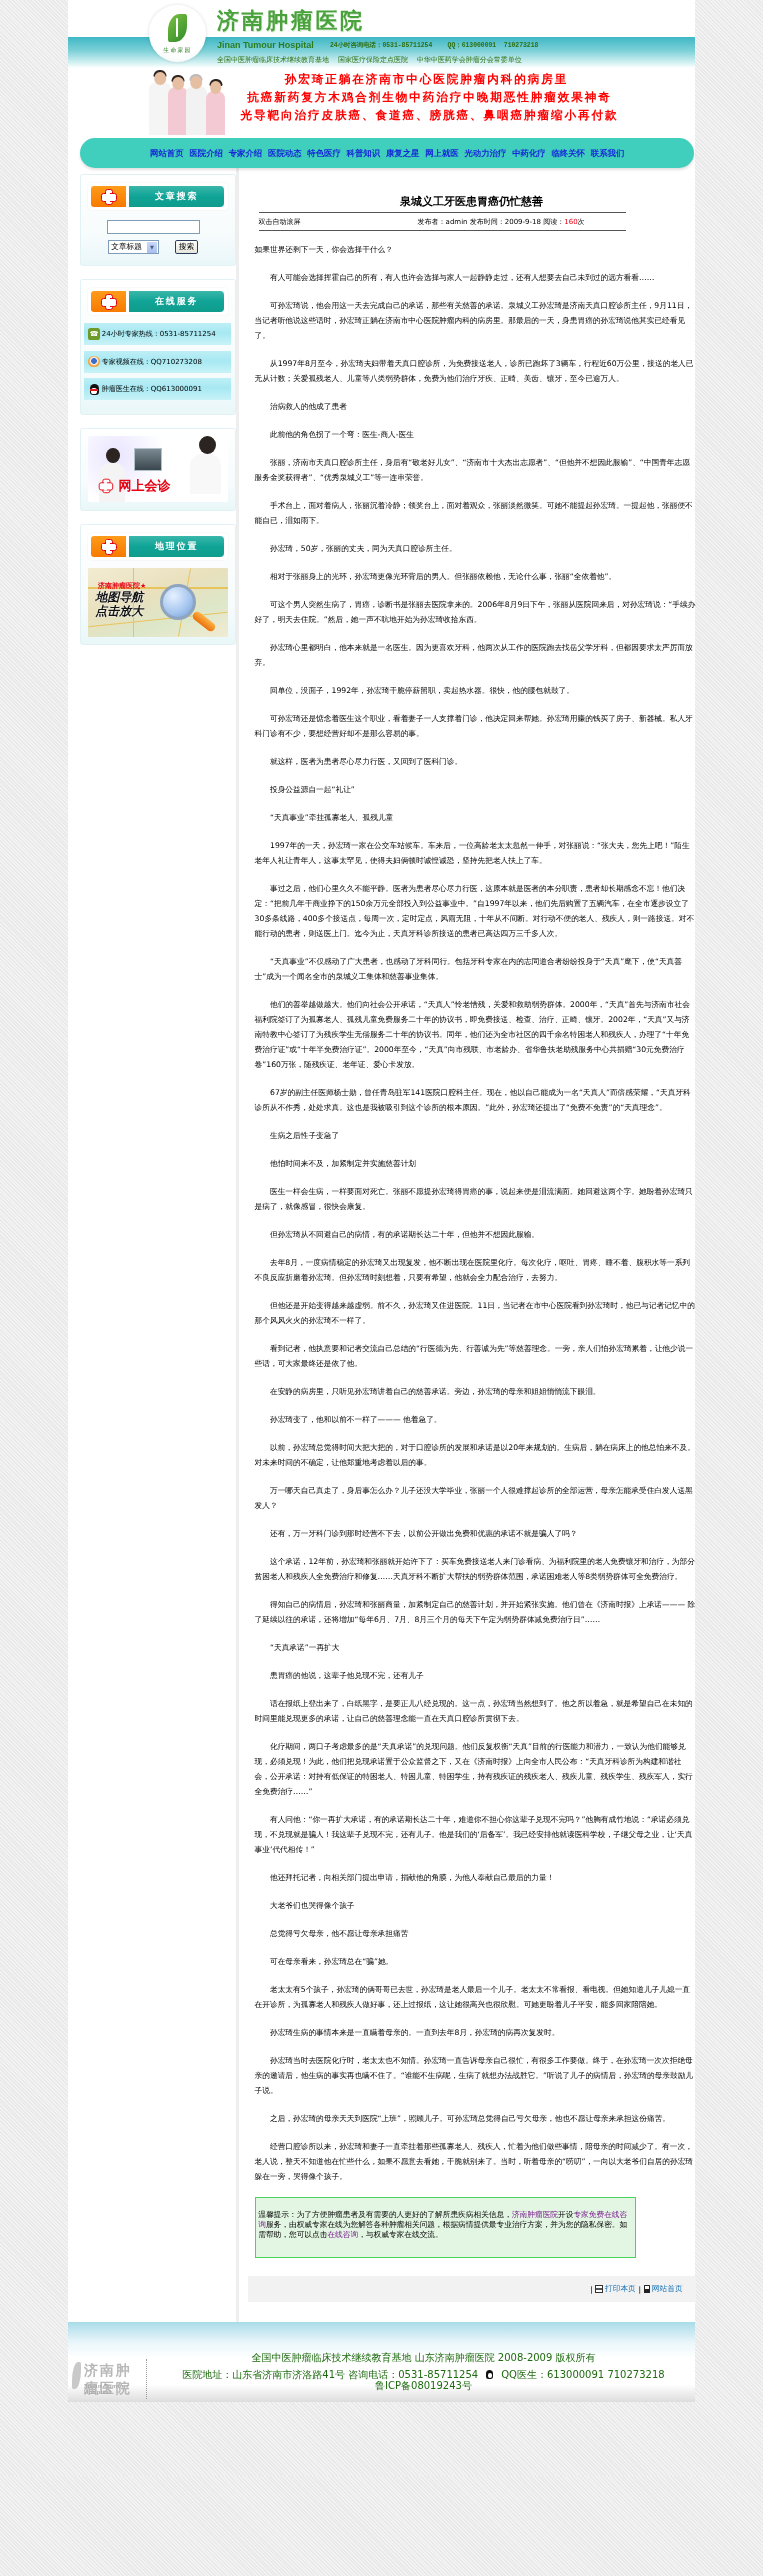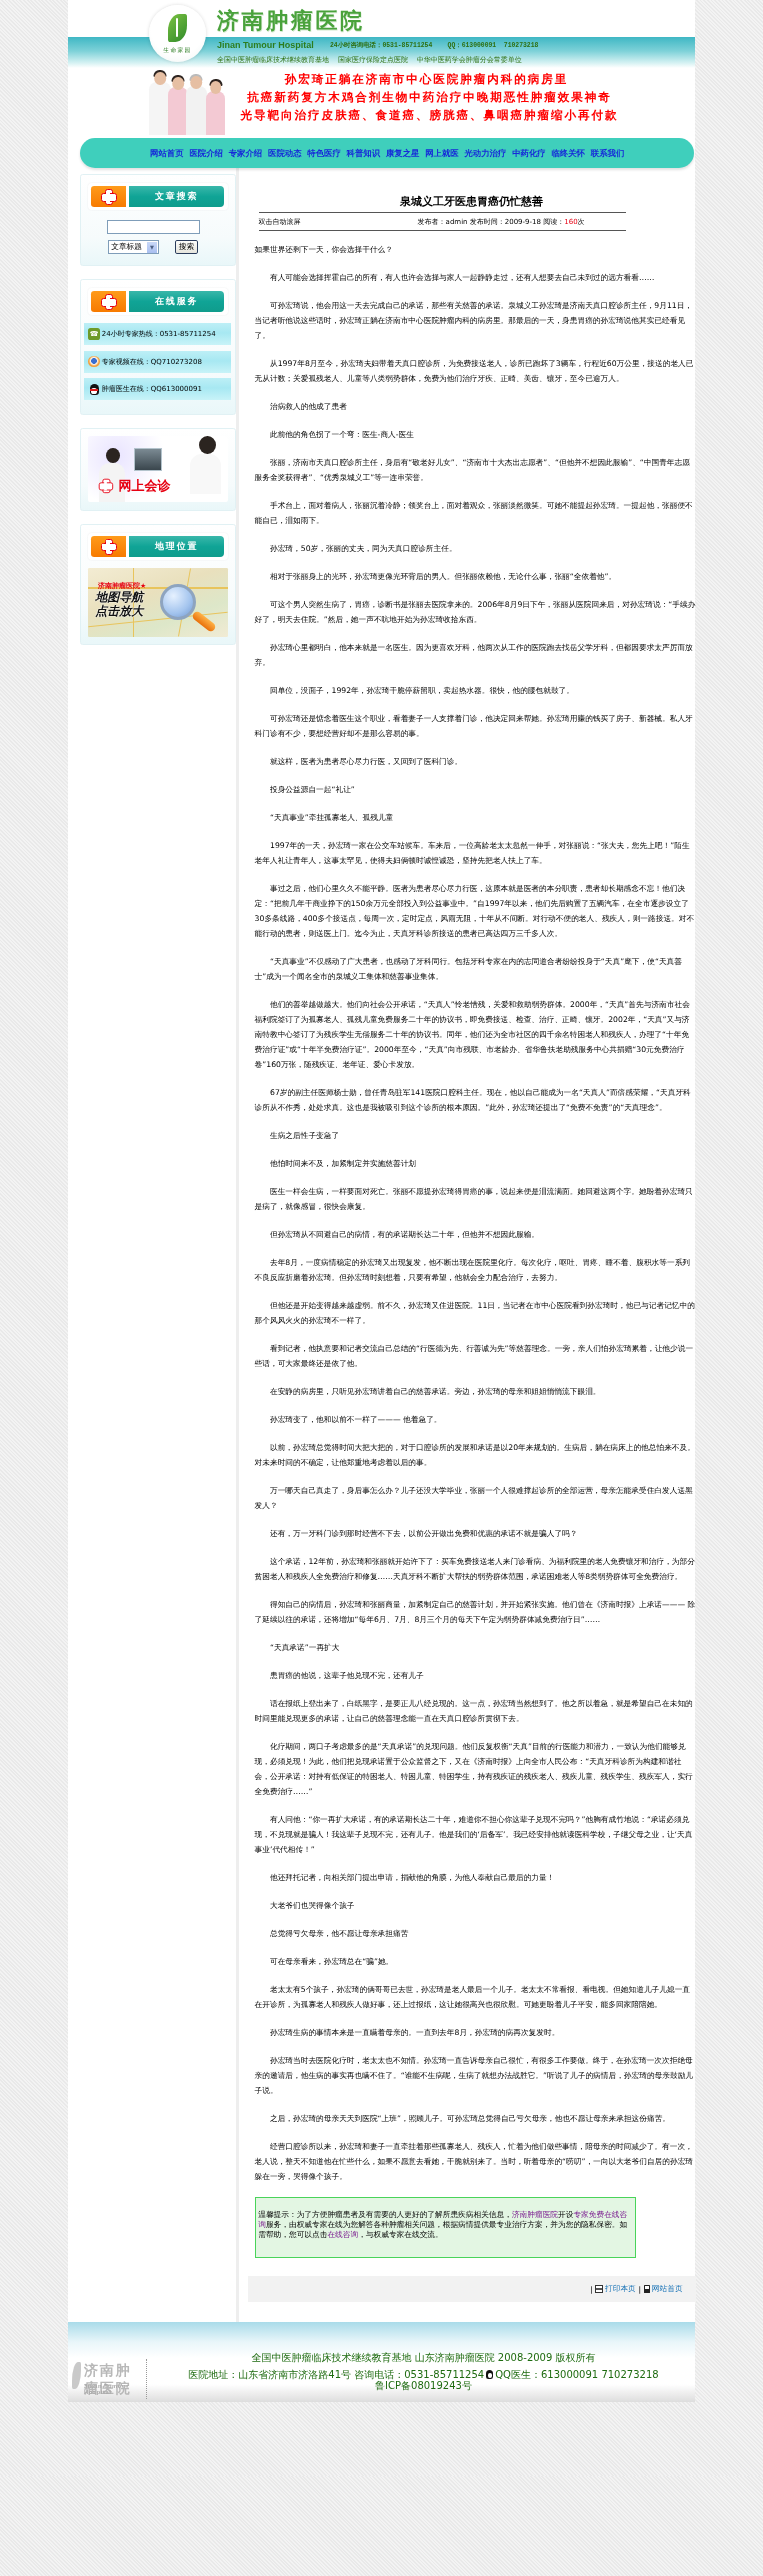--- a/index.html
+++ b/index.html
@@ -170,21 +170,21 @@
   
   .footer {
     height: 80px; position: relative;
     background: linear-gradient(to bottom, #a9dbe9 0%, #e9f6fa 25%, #ffffff 45%, #ffffff 78%, #dddddd 100%);
   }
   .footer-logo { position: absolute; left: 1.9px; top: 37px; width: 77px; height: 40px; border-right: 0.6px dotted #999; }
   .footer-logo .leaf { position: absolute; left: 1.9px; top: 3.9px; width: 9px; height: 27px; border-radius: 70% 10% 70% 10%; background: #c9c9c9; }
   .footer-logo .cn { position: absolute; left: 14px; top: 3.9px; font-size: 14px; color: #b8b8b8; letter-spacing: 1.9px; font-weight: bold; }
   .footer-logo .en { position: absolute; left: 14px; top: 24.4px; font-family: "Liberation Sans", sans-serif; font-size: 5.8px; color: #a9a9a9; font-weight: bold; letter-spacing: 0.6px; }
   .footer-text { position: absolute; left: 84px; right: 0; top: 30px; text-align: center; color: #1e6b10; font-size: 10px; line-height: 11px; }
-  .footer-text .row2 { display: flex; justify-content: center; align-items: center; gap: 2px; margin-top: 6.4px; }
+  .footer-text .row2 { display: flex; justify-content: center; align-items: center; gap: 8px; margin-top: 6.4px; }
   .qq-mini { display: inline-block; width: 7px; height: 9.6px; background: #111; border-radius: 3.9px 3.9px 2.6px 2.6px; position: relative; vertical-align: middle; }
   .qq-mini::after { content: ""; position: absolute; left: 1.3px; top: 3.2px; width: 4.5px; height: 5.1px; background: #fff; border-radius: 1.9px; }
   .bottom-pad { height: 74px; }
 </style>
 </head>
 <body>
 
 <div class="page">
 
   <div class="header">

